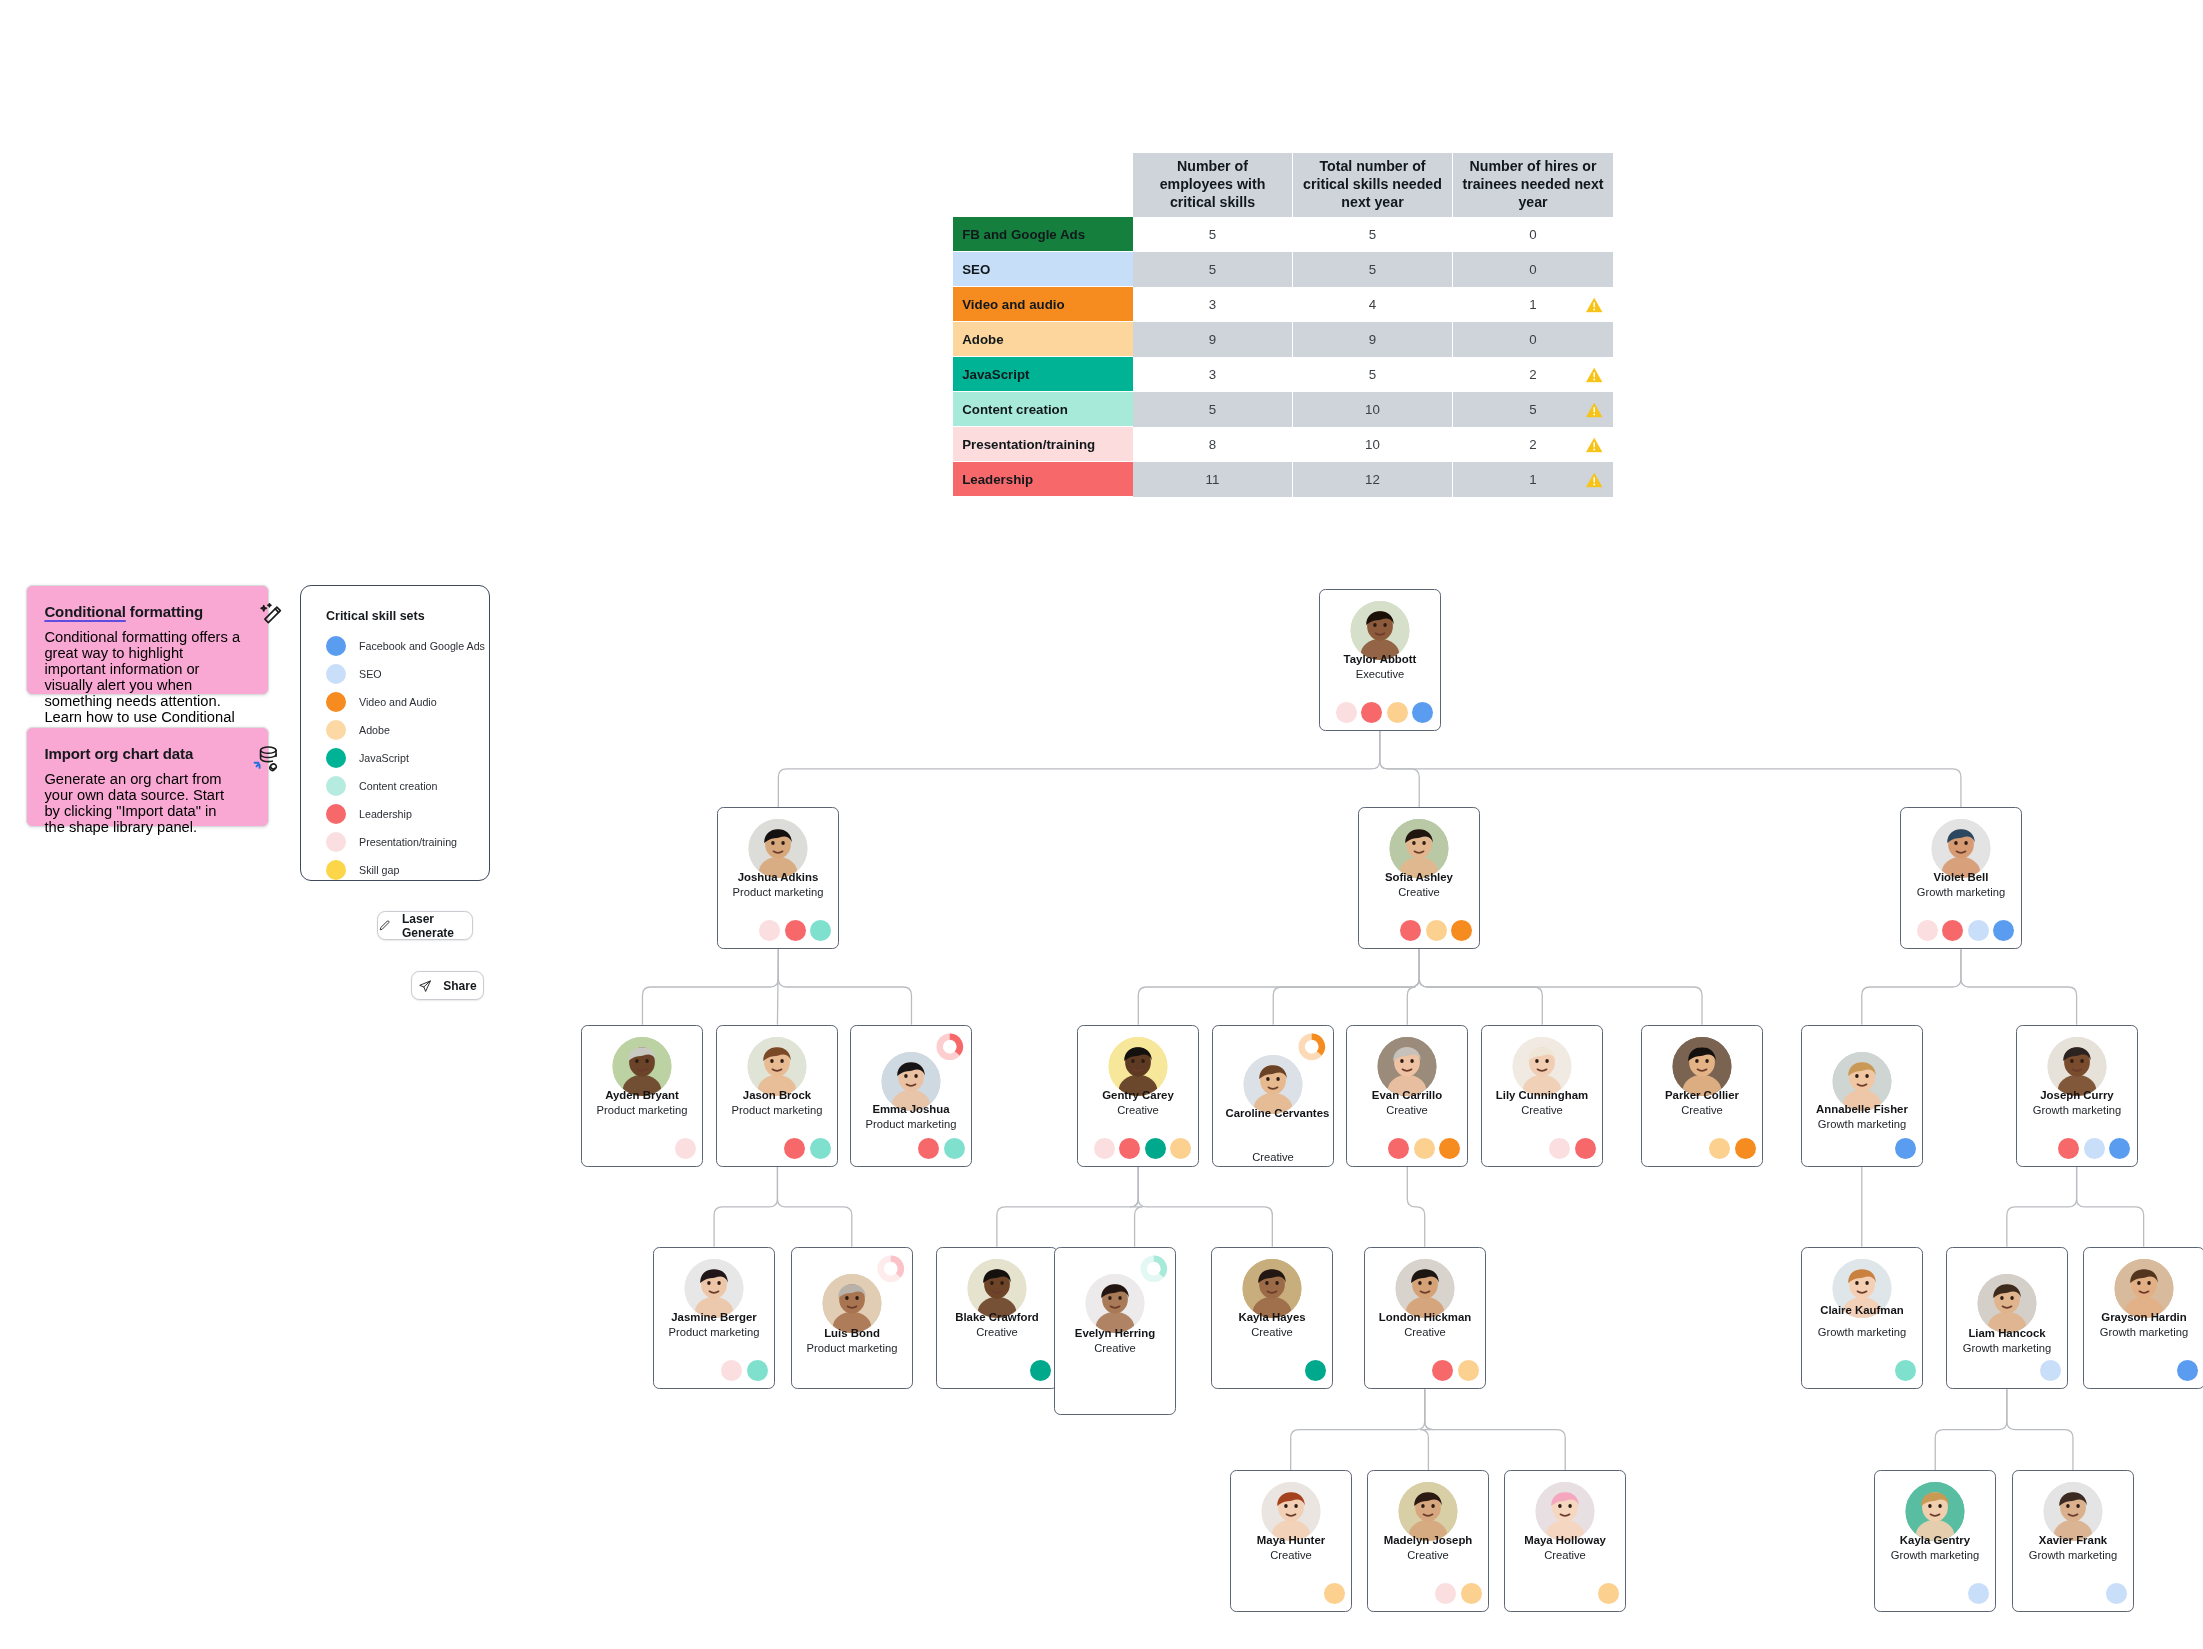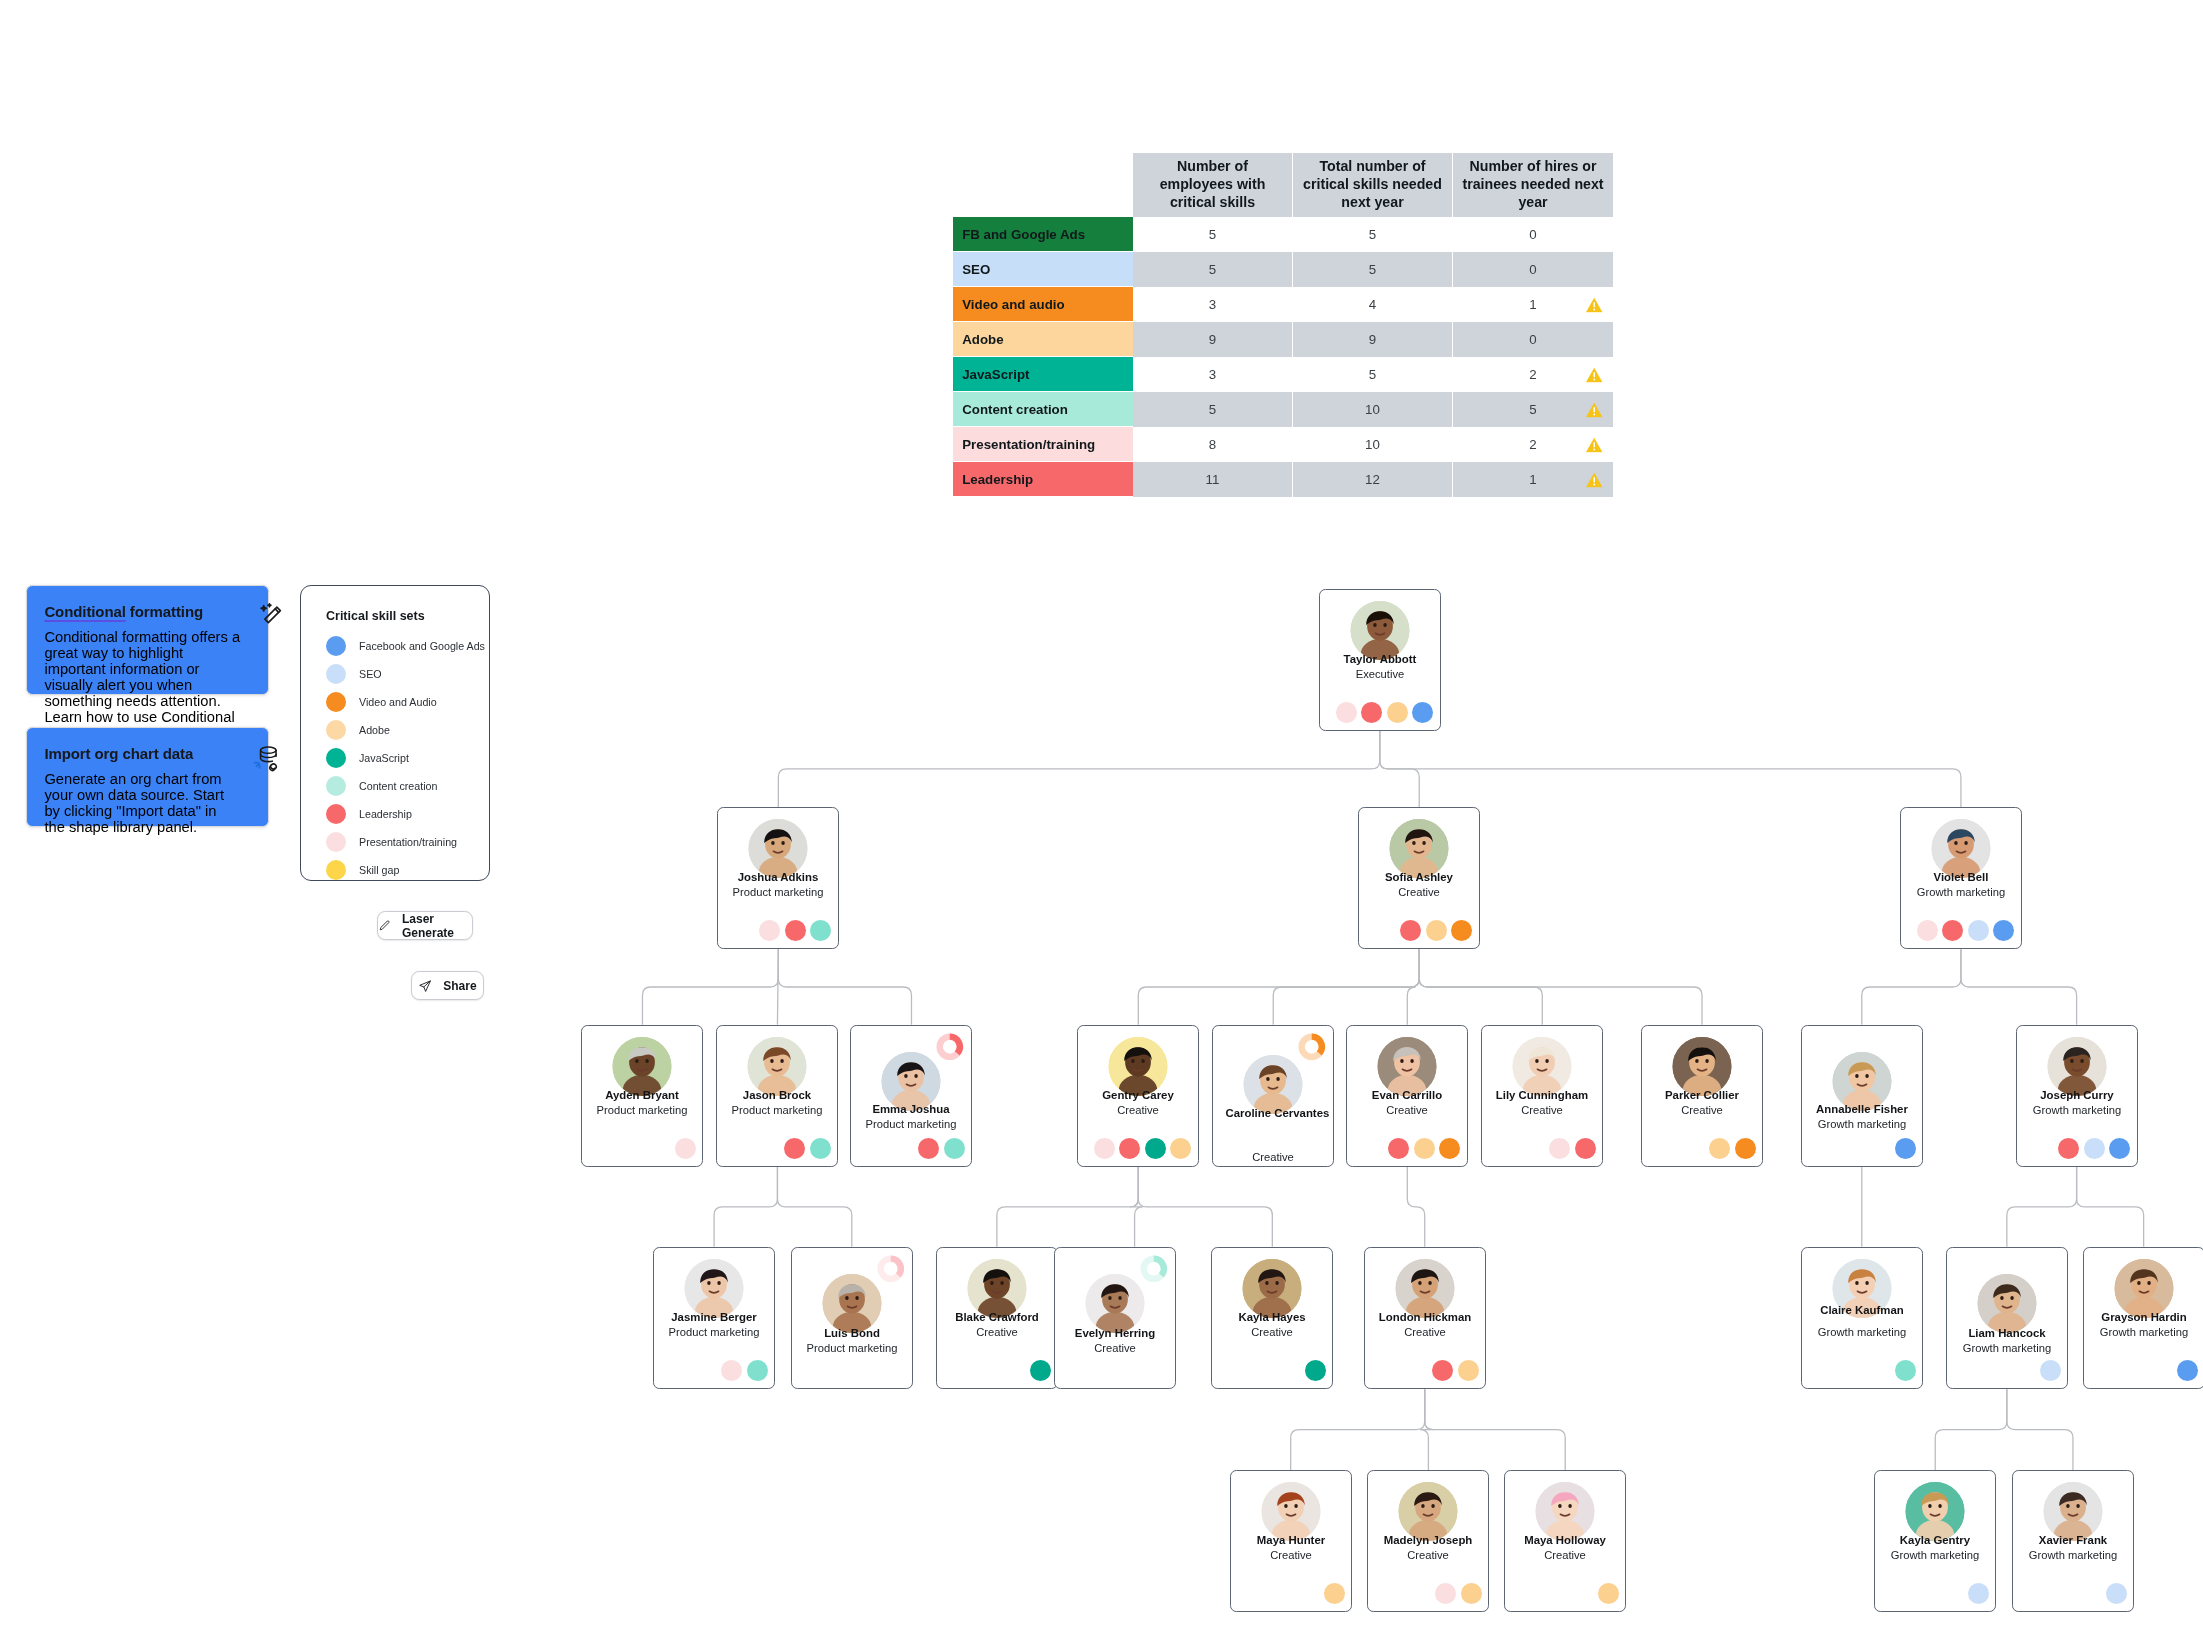--- a/index.html
+++ b/index.html
@@ -31,21 +31,21 @@
     width:160px;height:35px;text-align:center;font-size:13.3px;color:#3a3f44;
     vertical-align:middle;border-right:1.8px solid #ffffff;box-sizing:border-box;
   }
   .num-cell:last-child{border-right:none;position:relative;}
   tr.alt .num-cell{background:#ced4da;}
   tr.plain .num-cell{background:#ffffff;}
   .warn-ico{position:absolute;right:9.2px;top:50%;transform:translateY(-50%);width:18.4px;height:16.5px;}
 
   
   .tipcard{
-    position:absolute;background:#3b82f6;border:0.9px solid #d8dadd;border-radius:6.4px;
+    position:absolute;background:#f9a8d4;border:0.9px solid #d8dadd;border-radius:6.4px;
     box-shadow:0 0.9px 2.8px rgba(0,0,0,.10);
   }
   .tip-title{font-size:15px;font-weight:bold;color:#15181c;letter-spacing:-0.1px;}
   .tip-u{text-decoration:underline;text-decoration-color:#5b4ee0;text-decoration-thickness:2.3px;text-underline-offset:2.8px;}
 
   
   #legend{
     position:absolute;left:300px;top:585px;width:190px;height:296px;
     background:#ffffff;border:1.3px solid #3f4b5b;border-radius:11px;box-sizing:border-box;
   }
@@ -587,21 +587,21 @@
             <ellipse cx="26.5" cy="26" rx="1.9" ry="2.1" fill="#2a1c14"></ellipse>
             <ellipse cx="37.5" cy="26" rx="1.9" ry="2.1" fill="#2a1c14"></ellipse>
             <path d="M27 35q5 3.5 10 0" stroke="#6b3b2c" stroke-width="1.7" fill="none" stroke-linecap="round"></path>
           </svg></div>
         <div class="nm" style="top: 63px;">Blake Crawford</div>
         <div class="rl" style="top: 78px;">Creative</div>
         <div class="dots" style="left: 93px; top: 112px;">
           <span class="dot" style="background: rgb(0, 168, 140);"></span>
         </div>
       </div>
-      <div class="node" style="left: 1054px; top: 1247px; width: 122px; height: 142px; text-decoration: underline;">
+      <div class="node" style="left: 1054px; top: 1247px; width: 122px; height: 168px; text-decoration: underline;">
         <div class="av" style="top: 26px; width: 59px; height: 59px; background: rgb(236, 234, 234);"><svg viewBox="0 0 64 64" width="59" height="59">
             <rect width="64" height="64" fill="#eceaea"></rect>
             <ellipse cx="32" cy="58" rx="21" ry="17" fill="#a97a57" opacity=".92"></ellipse>
             <ellipse cx="32" cy="27" rx="14" ry="16" fill="#a97a57"></ellipse>
             <path d="M17 26c0-10 6.6-15 15-15s15 5 15 15c0-2-3-7-8-7-4.6 0-6.4 2-11 2-4 0-7.5 2.4-11 5z" fill="#231612"></path>
             <ellipse cx="26.5" cy="26" rx="1.9" ry="2.1" fill="#2a1c14"></ellipse>
             <ellipse cx="37.5" cy="26" rx="1.9" ry="2.1" fill="#2a1c14"></ellipse>
             <path d="M27 35q5 3.5 10 0" stroke="#6b3b2c" stroke-width="1.7" fill="none" stroke-linecap="round"></path>
           </svg></div>
         <div class="nm" style="top: 79px;">Evelyn Herring</div>

